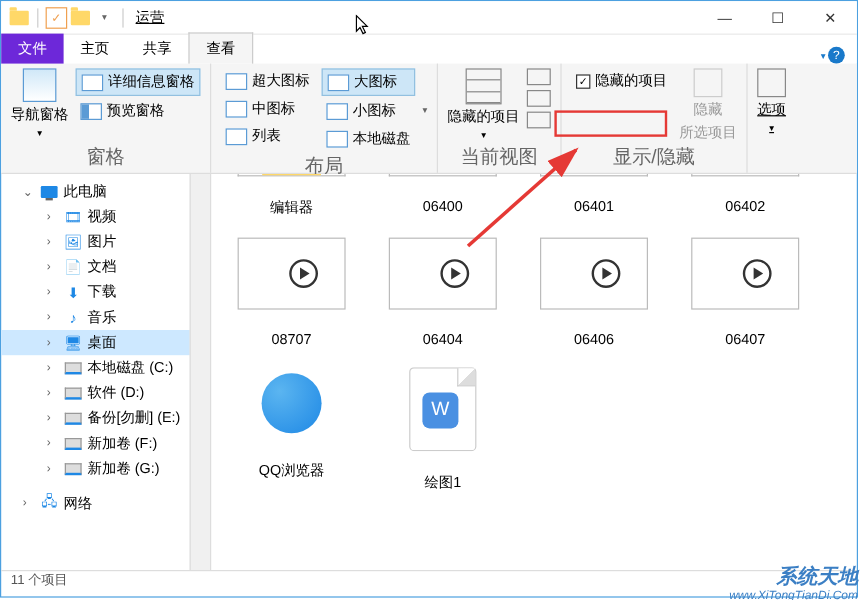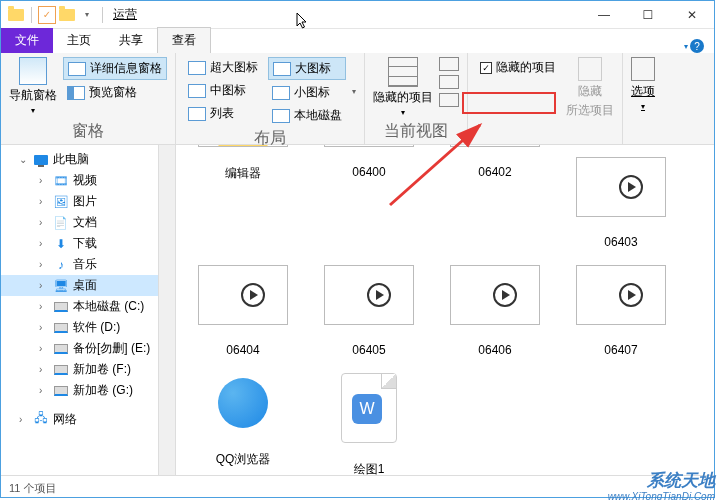--- a/index.html
+++ b/index.html
@@ -60,21 +60,21 @@
 .app-thumb { display: flex; }
 .app-sidebar { width: 20px; background: #e8e8e8; border-right: 1px solid #ccc; }
 .app-main { flex: 1; display: flex; align-items: center; justify-content: center; }
 .play-circle { width: 24px; height: 24px; border-radius: 50%; border: 2px solid #333; display: flex; align-items: center; justify-content: center; }
 .play-circle::after { content: ''; border-left: 8px solid #333; border-top: 5px solid transparent; border-bottom: 5px solid transparent; margin-left: 2px; }
 .qq-thumb { width: 50px; height: 50px; border-radius: 50%; background: radial-gradient(circle at 30% 30%, #5bb5f0, #1e88e5); position: relative; border: none; }
 .doc-thumb { width: 56px; height: 70px; border: 1px solid #ccc; border-radius: 4px; position: relative; background: #fff; }
 .doc-thumb::before { content: ''; position: absolute; top: 0; right: 0; width: 14px; height: 14px; background: linear-gradient(135deg, #fff 50%, #ddd 50%); border-left: 1px solid #ccc; border-bottom: 1px solid #ccc; }
 .doc-w { position: absolute; top: 20px; left: 10px; width: 30px; height: 30px; background: #4a90e2; border-radius: 6px; color: #fff; display: flex; align-items: center; justify-content: center; font-size: 16px; }
 
-.statusbar { height: 22px; border-top: 1px solid #ddd; display: flex; align-items: center; padding: 12px 8px; font-size: 11px; color: #555; }
+.statusbar { height: 22px; border-top: 1px solid #ddd; display: flex; padding: 0 8px; font-size: 11px; color: #555; }
 
 .red-arrow { position: absolute; top: 120px; left: 380px; width: 120px; height: 90px; pointer-events: none; z-index: 10; }
 .red-box { position: absolute; top: 92px; left: 462px; width: 94px; height: 22px; border: 2px solid #e53935; pointer-events: none; z-index: 10; }
 
 .watermark { position: absolute; bottom: -2px; right: 2px; font-size: 10px; color: #3b7fc4; font-style: italic; z-index: 20; text-align: right; line-height: 1.1; }
 .watermark .cn { font-size: 17px; font-weight: bold; }
 
 .cursor { position: absolute; top: 12px; left: 296px; font-size: 14px; z-index: 30; pointer-events: none; }
 </style>
 </head>
@@ -197,20 +197,21 @@
               <span class="checkbox checked"></span>
               <span>隐藏的项目</span>
             </div>
         </div>
         <div class="ribbon-col" style="align-items:center;color:#999;">
           <span style="width:24px;height:24px;border:1px solid #ccc;"></span>
           <span>隐藏</span>
           <span>所选项目</span>
         </div>
       </div>
+      <div class="ribbon-group-label">显示/隐藏</div>
     </div>
 
     <div class="ribbon-group" style="border-right:none;text-decoration:underline;">
       <div class="ribbon-group-content">
         <div class="ribbon-col" style="align-items:center;">
           <span style="width:24px;height:24px;border:1px solid #888;"></span>
           <span>选项</span>
           <span style="font-size:8px;">▾</span>
         </div>
       </div>
@@ -313,49 +314,47 @@
               <div class="app-sidebar"></div>
               <div class="app-main"></div>
             </div>
           <span class="file-label">06400</span>
         </div>
         <div class="file-item">
           <div class="file-thumb partial app-thumb">
               <div class="app-sidebar"></div>
               <div class="app-main"></div>
             </div>
+          <span class="file-label">06401</span>
+        </div>
+        <div class="file-item">
+          <div class="file-thumb partial app-thumb">
+              <div class="app-sidebar"></div>
+              <div class="app-main"></div>
+            </div>
           <span class="file-label">06402</span>
         </div>
 
         <div class="file-item">
           <div class="file-thumb app-thumb">
               <div class="app-sidebar"></div>
               <div class="app-main">
                 <span class="play-circle"></span>
               </div>
             </div>
-          <span class="file-label">06403</span>
+          <span class="file-label">08707</span>
         </div>
         <div class="file-item">
           <div class="file-thumb app-thumb">
               <div class="app-sidebar"></div>
               <div class="app-main">
                 <span class="play-circle"></span>
               </div>
             </div>
           <span class="file-label">06404</span>
-        </div>
-        <div class="file-item">
-          <div class="file-thumb app-thumb">
-              <div class="app-sidebar"></div>
-              <div class="app-main">
-                <span class="play-circle"></span>
-              </div>
-            </div>
-          <span class="file-label">06405</span>
         </div>
         <div class="file-item">
           <div class="file-thumb app-thumb">
               <div class="app-sidebar"></div>
               <div class="app-main">
                 <span class="play-circle"></span>
               </div>
             </div>
           <span class="file-label">06406</span>
         </div>

